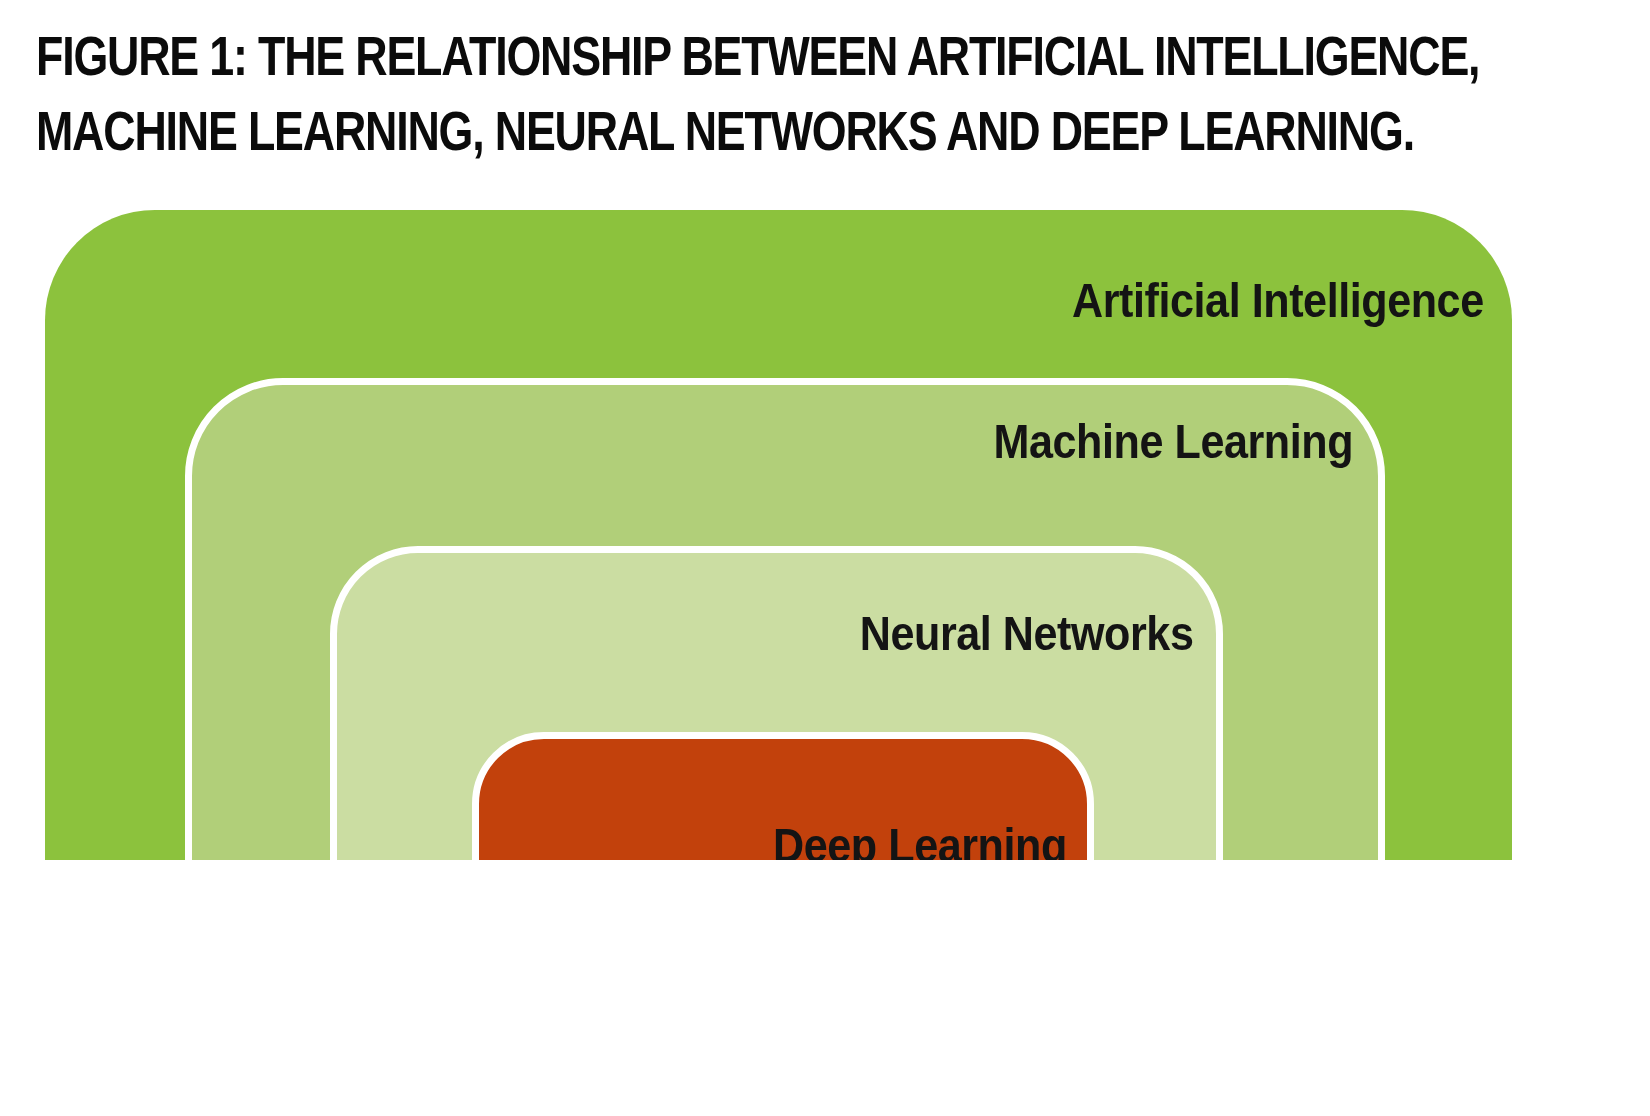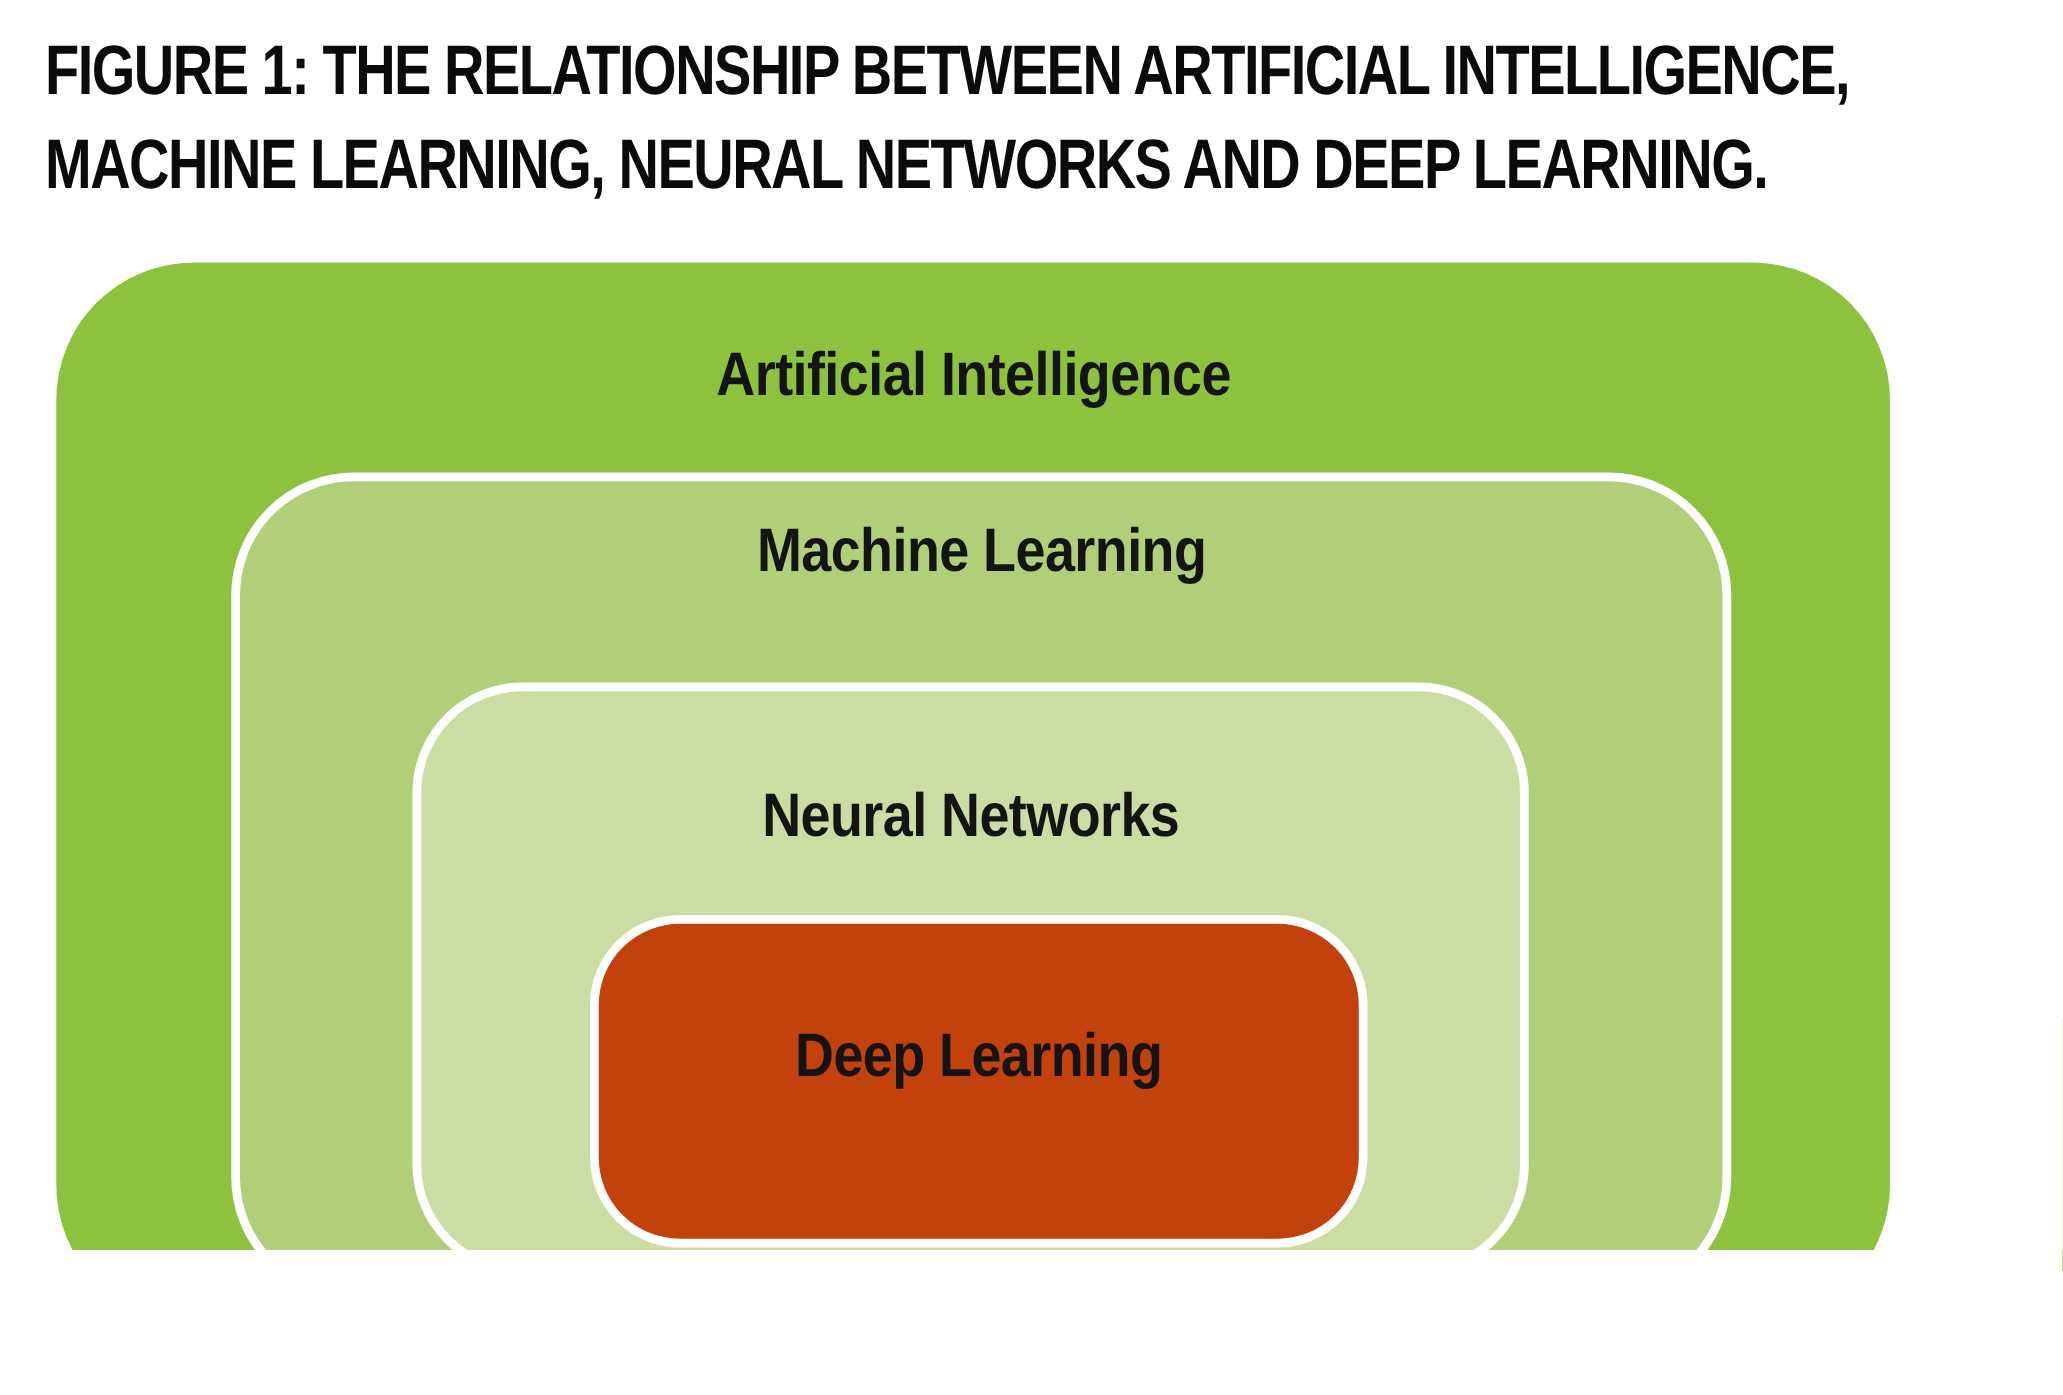--- a/index.html
+++ b/index.html
@@ -3,21 +3,21 @@
 <meta charset="utf-8">
 <style>
   html, body {
     margin: 0;
     padding: 0;
     background: #ffffff;
   }
   .page {
     position: relative;
     width: 1650px;
-    height: 1000px;
+    height: 860px;
     background: #ffffff;
     overflow: hidden;
     font-family: "Liberation Sans", sans-serif;
   }
   .figure-title {
     position: absolute;
     left: 36px;
     top: 18px;
     color: #0b0b0b;
     font-weight: bold;
@@ -27,21 +27,21 @@
     transform: scaleX(0.80);
     transform-origin: left top;
     white-space: nowrap;
   }
   .layer {
     position: absolute;
     box-sizing: border-box;
   }
   .layer-label {
     width: 100%;
-    text-align: center;
+    text-align: right;
     font-weight: bold;
     color: #141414;
     font-size: 49px;
     letter-spacing: -0.5px;
   }
   .layer-label .inner {
     display: inline-block;
     transform: scaleX(0.88);
     transform-origin: center top;
     white-space: nowrap;
@@ -66,21 +66,21 @@
   .layer-ml .layer-label { padding-top: 28px; }
 
   .layer-nn {
     left: 330px;
     top: 546px;
     width: 893px;
     height: 474px;
     border: 7px solid #ffffff;
     border-radius: 88px;
   }
-  .layer-nn .layer-label { padding-top: 72px; }
+  .layer-nn .layer-label { padding-top: 52px; }
 
   .layer-dl {
     left: 472px;
     top: 732px;
     width: 622px;
     height: 266px;
     border: 7px solid #ffffff;
     border-radius: 72px;
   }
   .layer-dl .layer-label { padding-top: 78px; }

